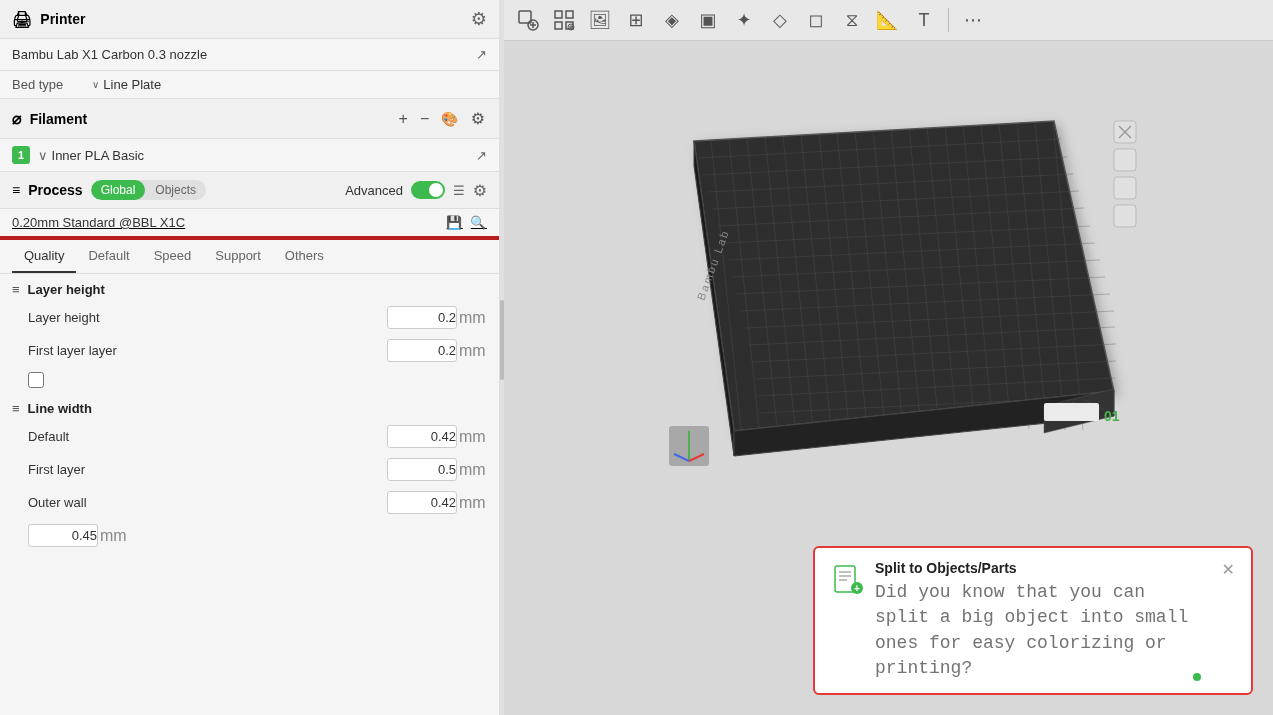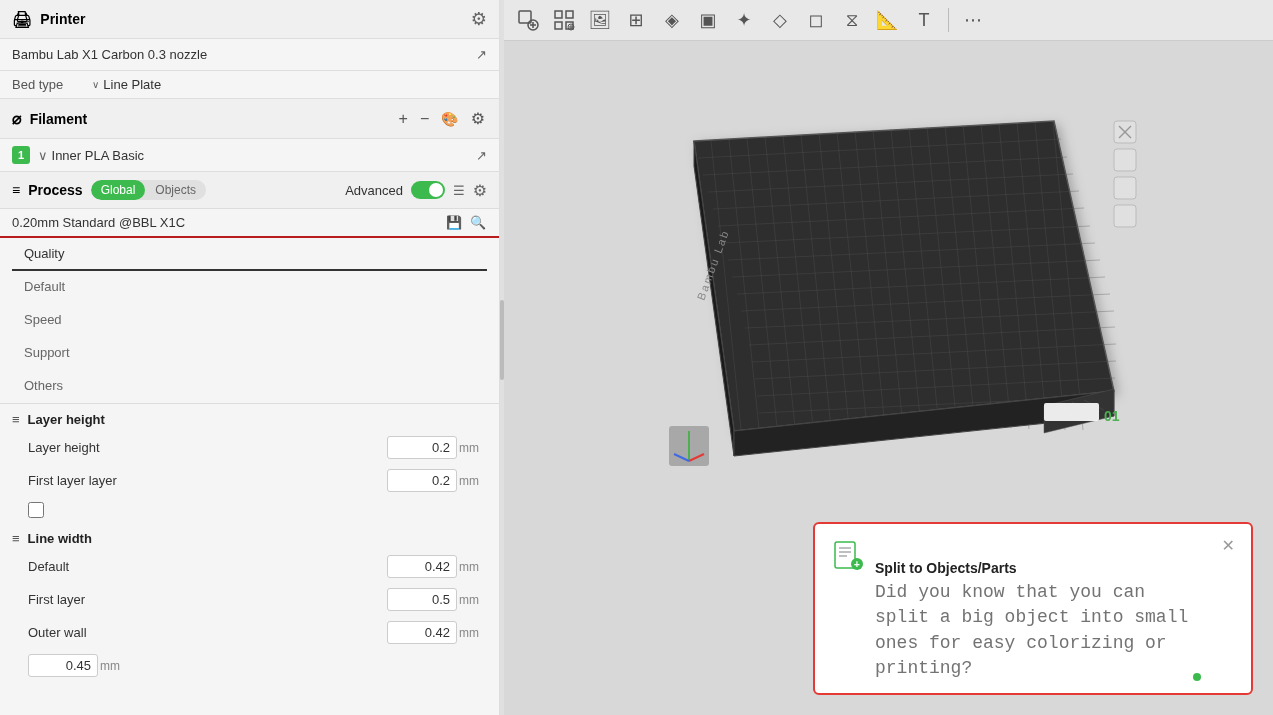--- a/index.html
+++ b/index.html
@@ -40,65 +40,65 @@
     .process-title { font-weight: 600; font-size: 14px; }
     .toggle-group { display: flex; background: #e0e0e0; border-radius: 12px; overflow: hidden; }
     .toggle-btn { padding: 3px 10px; font-size: 12px; cursor: pointer; border: none; background: transparent; color: #666; }
     .toggle-btn.active { background: #3dba4e; color: white; border-radius: 12px; }
     .process-right { display: flex; align-items: center; gap: 8px; }
     .advanced-label { font-size: 13px; color: #333; }
     .toggle-switch { width: 34px; height: 18px; background: #3dba4e; border-radius: 9px; position: relative; cursor: pointer; }
     .toggle-switch::after { content: ''; position: absolute; width: 14px; height: 14px; background: white; border-radius: 50%; top: 2px; right: 2px; }
     
     
-    .profile-row { display: flex; align-items: center; justify-content: space-between; padding: 6px 12px; border-bottom: 2px solid #b91c1c; background: #f5f5f5; }
+    .profile-row { display: flex; align-items: center; justify-content: space-between; padding: 6px 12px; border-bottom: 4px solid #b91c1c; background: #f5f5f5; text-decoration: underline; }
     .profile-name { font-size: 13px; color: #333; flex: 1; }
     .profile-actions { display: flex; gap: 8px; color: #666; }
     
     
-    .tabs { display: flex; border-bottom: 1px solid #ddd; background: #f5f5f5; padding: 0 12px; flex-direction: column; }
+    .tabs { display: flex; border-bottom: 1px solid #ddd; background: #f5f5f5; padding: 0 12px; }
     .tab { padding: 8px 12px; font-size: 13px; cursor: pointer; color: #666; border-bottom: 2px solid transparent; }
     .tab.active { color: #333; border-bottom: 2px solid #333; font-weight: 500; }
     
     
     .settings-content { flex: 1; overflow-y: auto; background: #f5f5f5; padding: 0; }
     .settings-content::-webkit-scrollbar { width: 4px; }
     .settings-content::-webkit-scrollbar-thumb { background: #ccc; border-radius: 2px; }
     
     
     .section-header { display: flex; align-items: center; gap: 8px; padding: 8px 12px 4px; font-weight: 600; font-size: 13px; color: #222; }
     .section-icon { color: #555; }
     
     
     .setting-row { display: flex; align-items: center; justify-content: space-between; padding: 5px 12px 5px 28px; }
     .setting-label { color: #333; font-size: 13px; flex: 1; }
     .setting-input-group { display: flex; align-items: center; gap: 2px; }
-    .setting-input { width: 70px; padding: 3px 6px; border: 1px solid #ccc; border-radius: 3px; font-size: 13px; text-align: right; background: white; color: #333; }
-    .setting-unit { color: #888; font-size: 12px; width: 28px; }
+    .setting-input { width: 70px; padding: 3px 0; border: 1px solid #ccc; border-radius: 3px; font-size: 13px; text-align: right; background: white; color: #333; }
+    .setting-unit { color: #888; font-size: 16px; width: 28px; }
     .setting-checkbox { width: 16px; height: 16px; border: 1px solid #ccc; background: white; cursor: pointer; }
     
     
     .separator { width: 4px; background: #e0e0e0; position: relative; flex-shrink: 0; }
     .scrollbar-thumb { position: absolute; width: 4px; background: #bbb; border-radius: 2px; top: 300px; height: 80px; right: 0; }
     
     
     .right-panel { flex: 1; background: #d8d8d8; position: relative; display: flex; flex-direction: column; }
     
     
     .toolbar { display: flex; align-items: center; padding: 4px 8px; background: #e8e8e8; border-bottom: 1px solid #ccc; gap: 4px; }
     .toolbar-icon { width: 32px; height: 32px; display: flex; align-items: center; justify-content: center; cursor: pointer; border-radius: 4px; color: #555; font-size: 18px; }
     .toolbar-separator { width: 1px; height: 24px; background: #bbb; margin: 0 4px; }
     
     
     .viewport { flex: 1; position: relative; background: #d8d8d8; overflow: hidden; }
     
     
     .notification { position: absolute; bottom: 20px; right: 20px; width: 440px; background: white; border: 2px solid #e53935; border-radius: 6px; padding: 12px 16px; display: flex; align-items: flex-start; gap: 12px; }
     .notif-icon { color: #3dba4e; font-size: 28px; flex-shrink: 0; margin-top: 2px; }
-    .notif-content { flex: 1; margin-top: 24px; }
+    .notif-content { flex: 1; }
     .notif-title { font-weight: 600; font-size: 14px; color: #222; margin-bottom: 4px; }
     .notif-text { font-size: 18px; color: #737373; line-height: 1.4; font-family: Liberation Mono, monospace; }
     .notif-close { color: #999; cursor: pointer; font-size: 16px; flex-shrink: 0; }
     .notif-dot { position: absolute; bottom: 12px; right: 50px; width: 8px; height: 8px; background: #3dba4e; border-radius: 50%; }
 
     
     .bed-svg-container { position: absolute; top: 50px; left: 80px; }
   </style>
 </head>
 <body>

